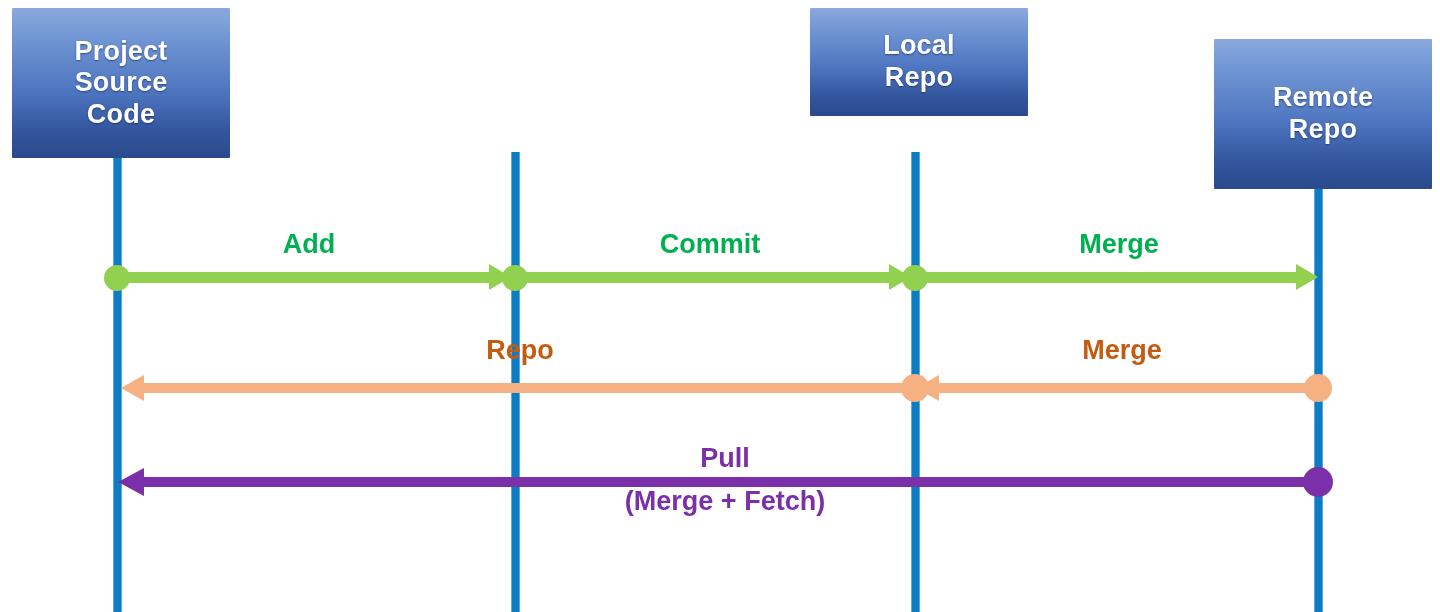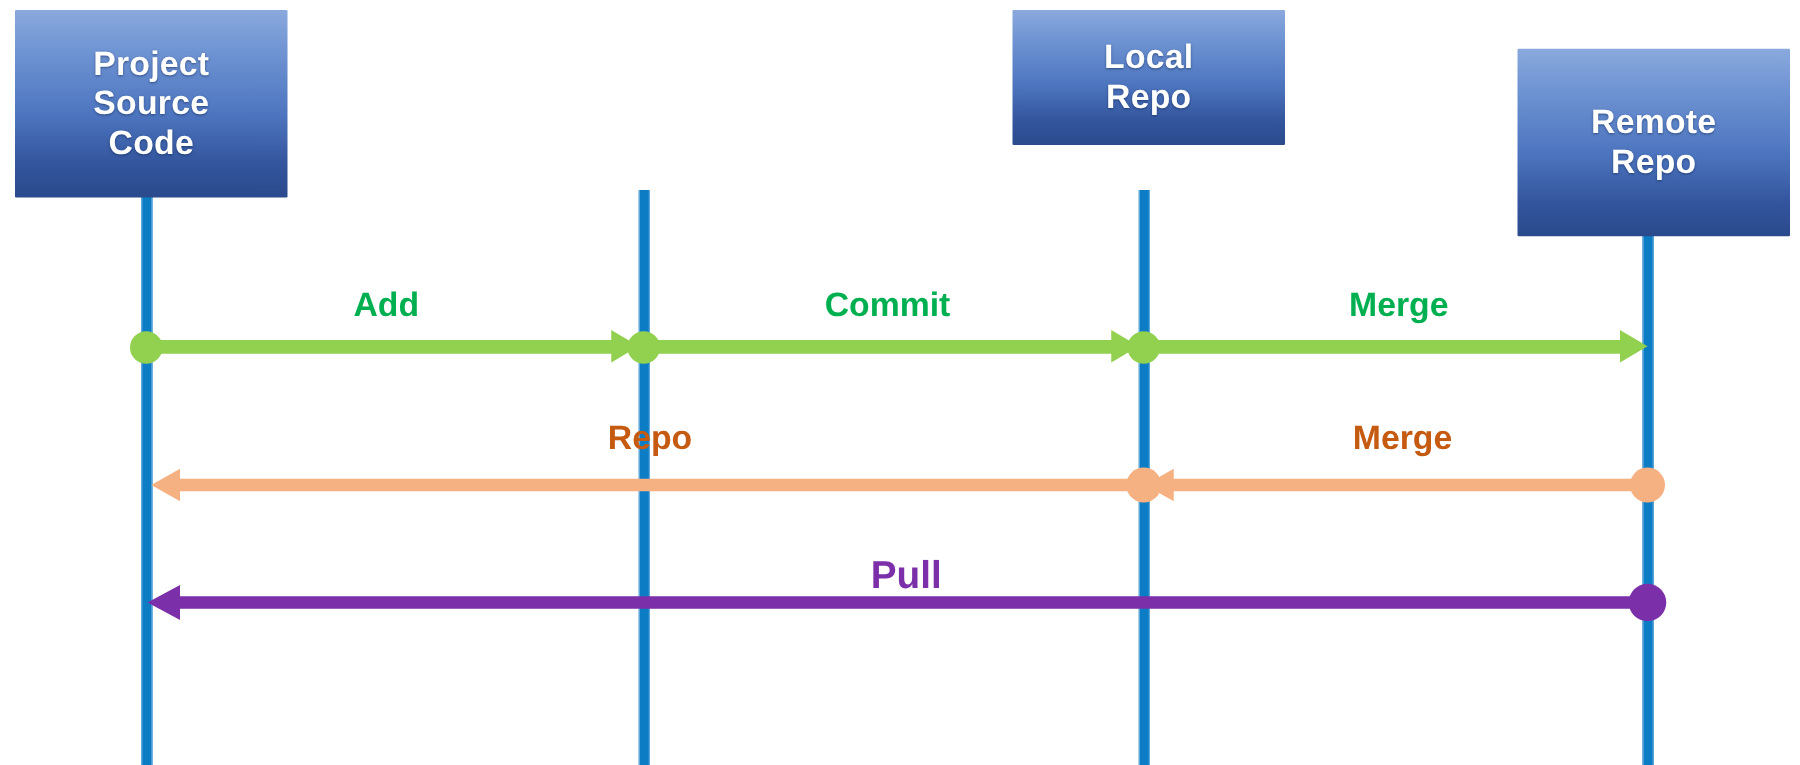--- a/index.html
+++ b/index.html
@@ -133,17 +133,18 @@
 
   <div class="msg-line" style="left:938px; top:383px; width:380px; height:10px; background:#F6B183;"></div>
   <div class="arrow-head" style="left:916px; top:375px; border-top:13px solid transparent; border-bottom:13px solid transparent; border-right:23px solid #F6B183;"></div>
   <div class="msg-label" style="left:1122px; top:336px; color:#C55A11; font-size:27px;">Merge</div>
 
   <div class="dot" style="left:901px;  top:374px; width:28px; height:28px; background:#F6B183;"></div>
   <div class="dot" style="left:1304px; top:374px; width:28px; height:28px; background:#F6B183;"></div>
 
   <div class="msg-line" style="left:143px; top:477px; width:1175px; height:10px; background:#7B2FA8;"></div>
   <div class="arrow-head" style="left:118px; top:468px; border-top:14px solid transparent; border-bottom:14px solid transparent; border-right:26px solid #7B2FA8;"></div>
-  <div class="msg-label" style="left:725px; top:444px; color:#7B2FA8; font-size:31px;">Pull</div>
+  <div class="msg-label" style="left:725px; top:444px; color:#7B2FA8; font-size:27px;">Pull</div>
+  <div class="msg-label" style="left:725px; top:487px; color:#7B2FA8; font-size:27px;">(Merge + Fetch)</div>
 
   <div class="dot" style="left:1303px; top:467px; width:30px; height:30px; background:#7B2FA8;"></div>
 
 </div>
 
 </body></html>

